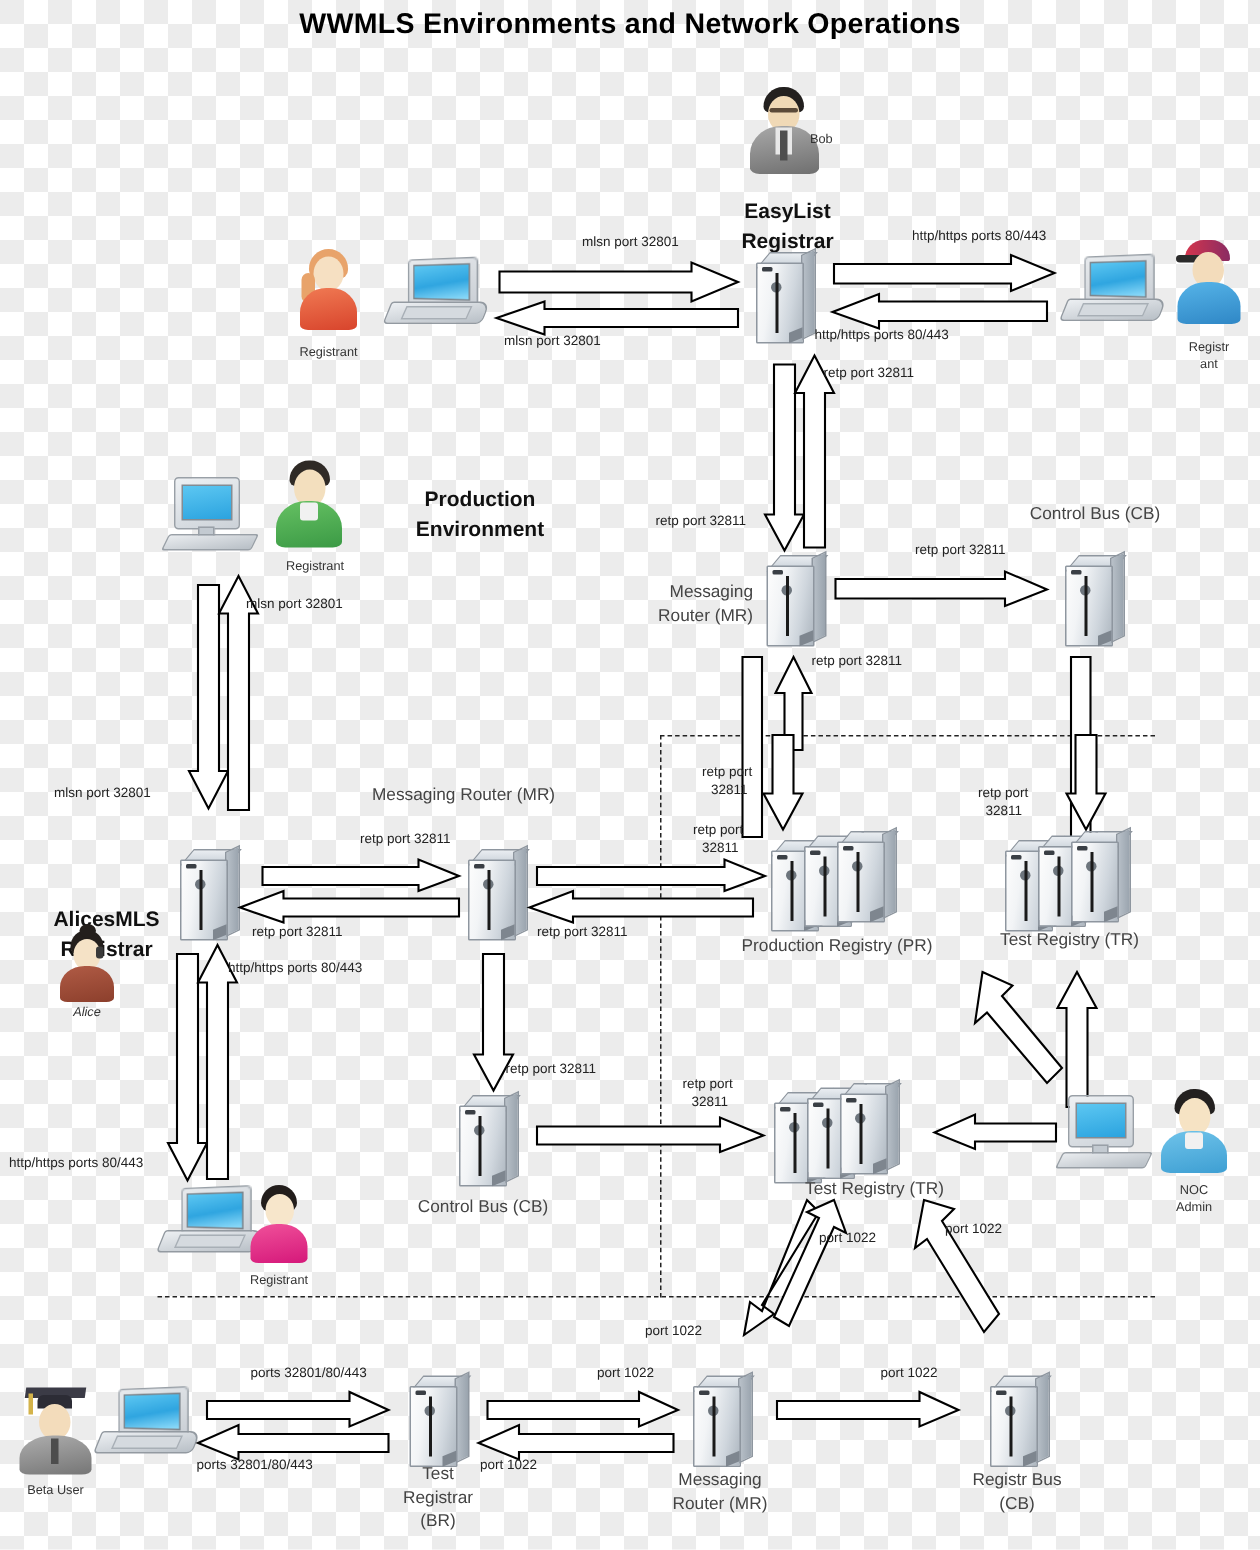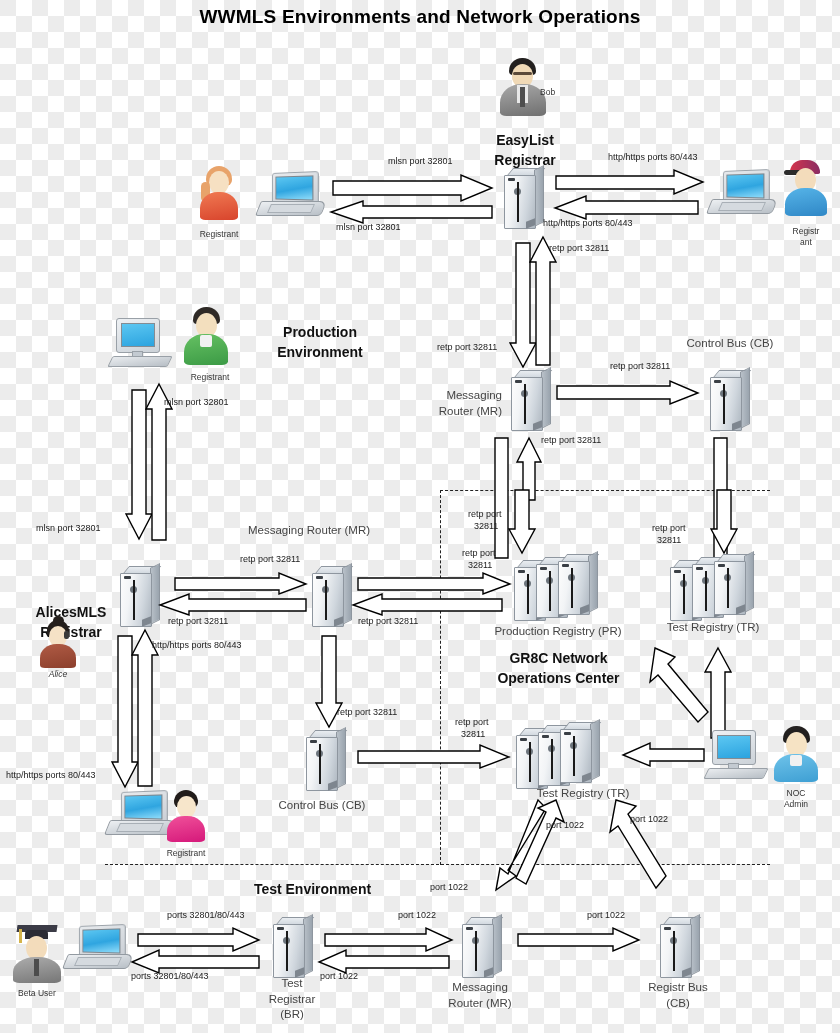--- a/index.html
+++ b/index.html
@@ -103,26 +103,21 @@
   <div class="abs dash-v" style="left:440px;top:490px;height:375px;"></div>
   <div class="abs dash-h" style="left:440px;top:490px;width:330px;"></div>
 
   <div class="abs dash-h" style="left:105px;top:864px;width:665px;"></div>
 
   <div class="abs bigbold" style="left:245px;top:322px;width:150px;">
     <div>Production</div>
     <div>Environment</div>
   </div>
 
-  <div class="abs bigbold" style="left:466px;top:648px;width:185px;">
-    <div>GR8C Network</div>
-    <div>Operations Center</div>
-  </div>
-
-  <div class="abs bigbold" style="left:215px;top:879px;width:195px;">Test Environment</div>
+
 
   <div class="person" style="left:500px;top:58px;width:46px;height:58px;">
     <div class="hair" style="left:9px;top:0px;width:27px;height:17px;background:#23201f;border-radius:13px 13px 4px 4px;"></div>
     <div class="head" style="left:12px;top:6px;width:21px;height:24px;background:#f0d9b6;"></div>
     <div class="abs" style="left:13px;top:14px;width:19px;height:3px;background:#5b4a39;border-radius:2px;"></div>
     <div class="torso" style="left:0px;top:26px;width:46px;height:32px;background:linear-gradient(170deg,#a9a9a9,#6f6f6f);"></div>
     <div class="abs" style="left:17px;top:27px;width:11px;height:18px;background:#e8e8e8;transform:rotate(0deg);"></div>
     <div class="abs" style="left:20px;top:29px;width:5px;height:20px;background:#4e4e4e;"></div>
   </div>
   <div class="abs personlbl" style="left:540px;top:87px;width:40px;text-align:left;">Bob</div>

